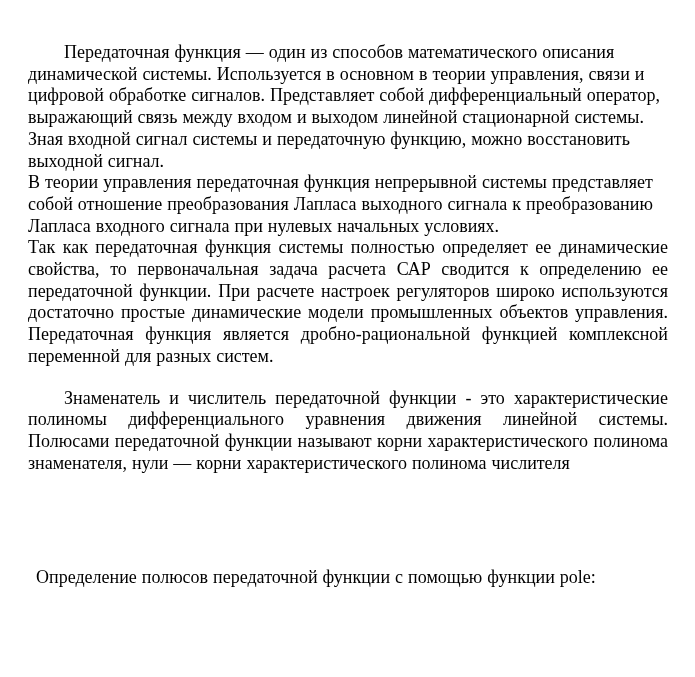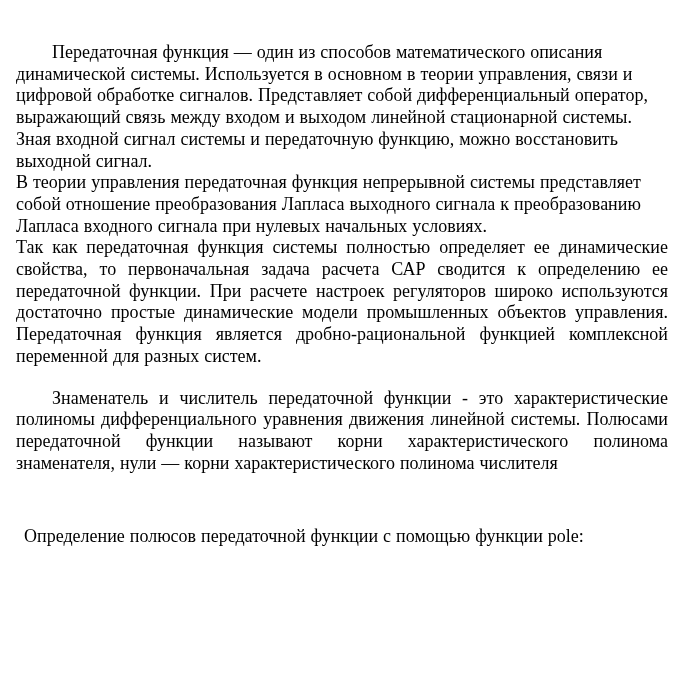--- a/index.html
+++ b/index.html
@@ -13,42 +13,42 @@
     overflow: hidden;
     font-family: "Liberation Serif", "DejaVu Serif", serif;
     font-size: 18px;
     line-height: 21.7px;
     color: #000000;
   }
   .page {
     box-sizing: border-box;
     width: 695px;
     height: 677px;
-    padding: 42px 27px 0 16px;
+    padding: 42px 27px 0 28px;
     background: #ffffff;
   }
   p {
     margin: 0;
     word-spacing: 0.5px;
   }
   .indent {
     text-indent: 36px;
   }
   .justify {
     text-align: justify;
   }
   .heading {
     margin-top: 50px;
     text-indent: 32px;
   }
   .after-heading {
     margin-top: 20px;
   }
   .pole-line {
-    margin-top: 52px;
+    margin-top: 93px;
     text-indent: 8px;
   }
 </style>
 </head>
 <body>
 
 <div class="page">
   <p class="indent">Передаточная функция — один из способов математического описания динамической системы. Используется в основном в теории управления, связи и цифровой обработке сигналов. Представляет собой дифференциальный оператор, выражающий связь между входом и выходом линейной стационарной системы. Зная входной сигнал системы и передаточную функцию, можно восстановить выходной сигнал.</p>
 
   <p>В теории управления передаточная функция непрерывной системы представляет собой отношение преобразования Лапласа выходного сигнала к преобразованию Лапласа входного сигнала при нулевых начальных условиях.</p>

